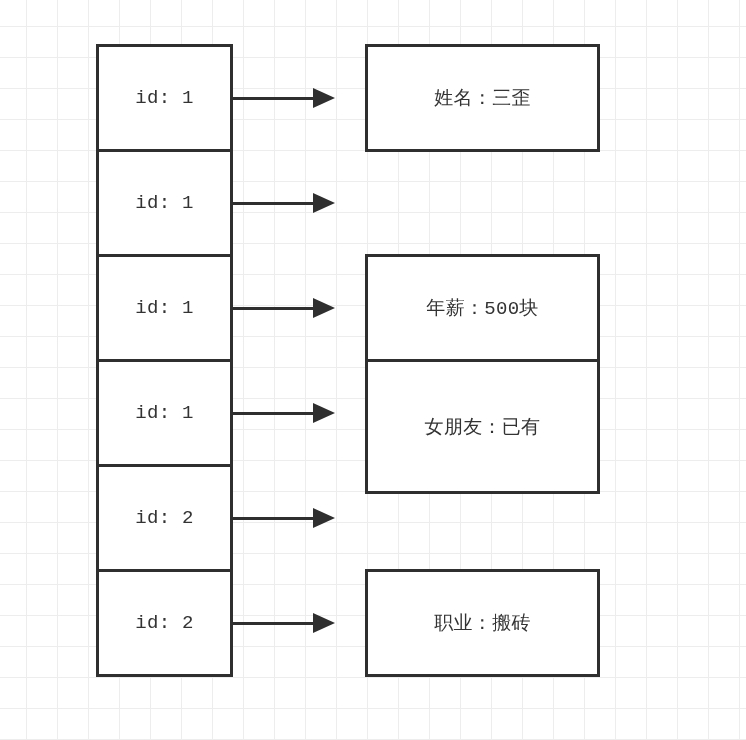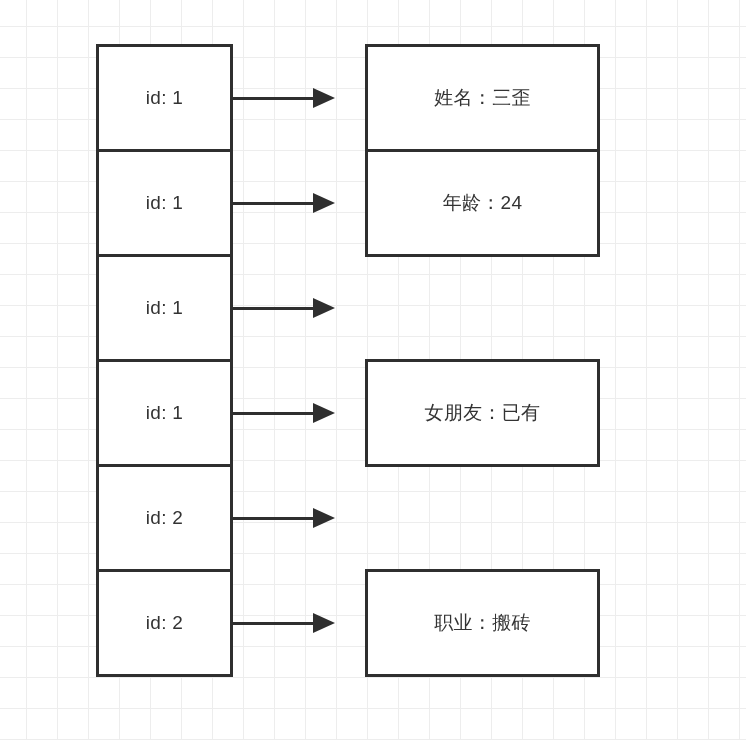--- a/index.html
+++ b/index.html
@@ -11,21 +11,21 @@
     position: relative;
     width: 746px;
     height: 740px;
     overflow: hidden;
     background-color: #ffffff;
     background-image:
       linear-gradient(#ededed 1px, transparent 1px),
       linear-gradient(90deg, #ededed 1px, transparent 1px);
     background-size: 31px 31px;
     background-position: 26px 26px;
-    font-family: Liberation Sans, sans-serif;
+    font-family: Liberation Mono, monospace;
   }
   .col {
     position: absolute;
     top: 44px;
   }
   .col.left  { left: 96px;  width: 137px; height: 633px; }
   .col.right { left: 335px; width: 235px; height: 633px; margin-left: 30px; }
   .cell {
     position: absolute;
     left: 0;
@@ -71,22 +71,22 @@
   <div id="leftCol" class="col left">
       <div class="cell" style="top: 0px; height: 108px;">id: 1</div>
       <div class="cell" style="top: 105px; height: 108px;">id: 1</div>
       <div class="cell" style="top: 210px; height: 108px;">id: 1</div>
       <div class="cell" style="top: 315px; height: 108px;">id: 1</div>
       <div class="cell" style="top: 420px; height: 108px;">id: 2</div>
       <div class="cell" style="top: 525px; height: 108px;">id: 2</div>
     </div>
   <div id="rightCol" class="col right">
       <div class="cell" style="top: 0px; height: 108px;">姓名：三歪</div>
-      <div class="cell" style="top: 105px; height: 108px;">年龄：24</div>
-      <div class="cell" style="top: 315px; height: 108px;">女朋友：已有</div>
+      <div class="cell" style="top: 210px; height: 108px;">年薪：500块</div>
+      <div class="cell" style="top: 315px; height: 135px;">女朋友：已有</div>
       <div class="cell" style="top: 525px; height: 108px; text-align: right;">职业：搬砖</div>
     </div>
   <div id="arrowLayer">
       <div class="arrow" style="top: 98px;">
         <span class="shaft"></span>
         <span class="head"></span>
       </div>
       <div class="arrow" style="top: 203px;">
         <span class="shaft"></span>
         <span class="head"></span>

